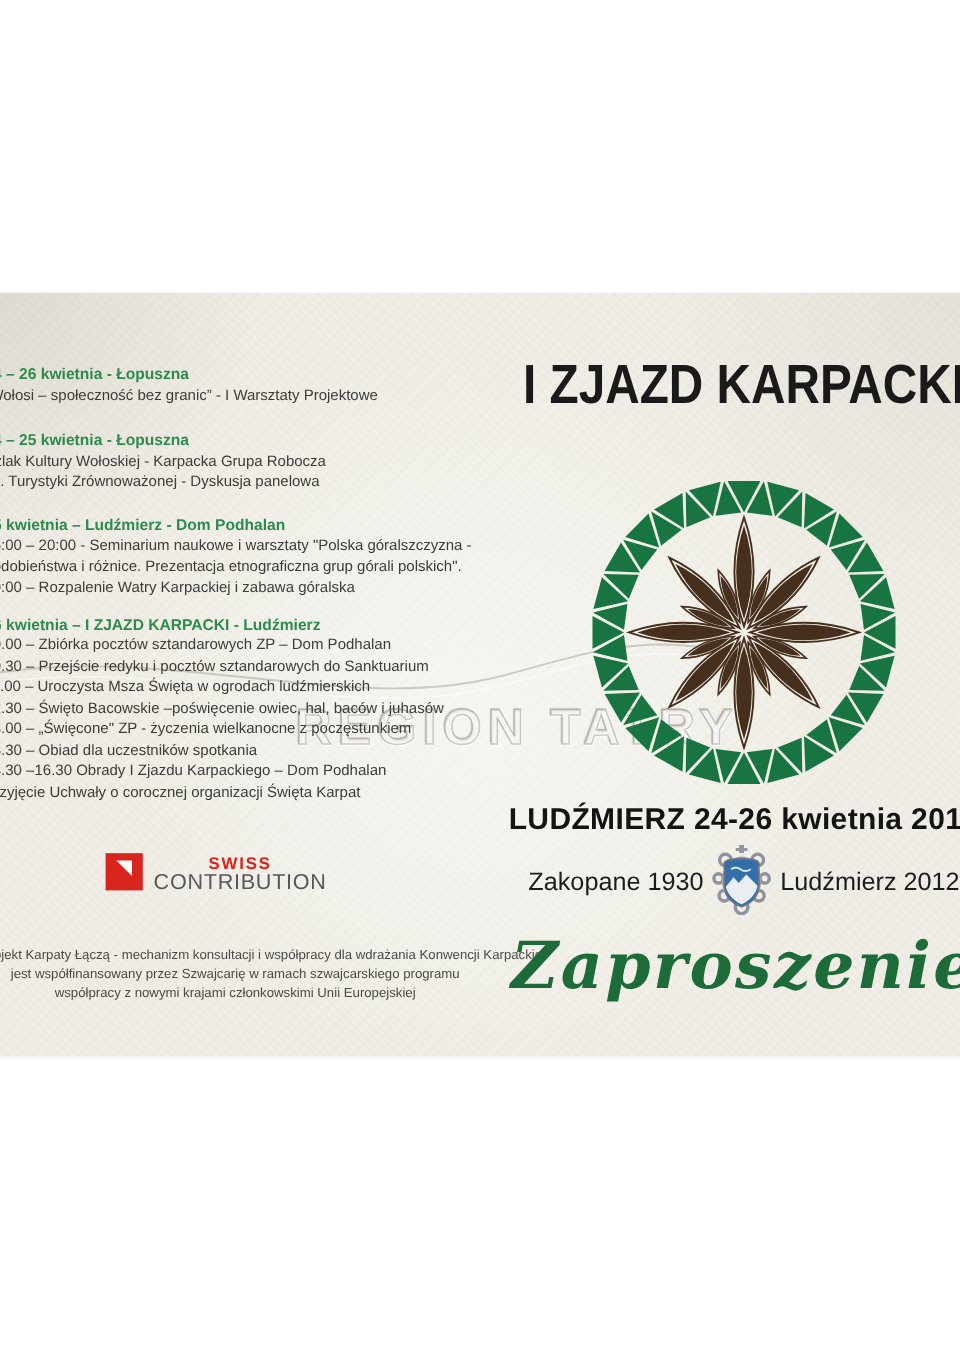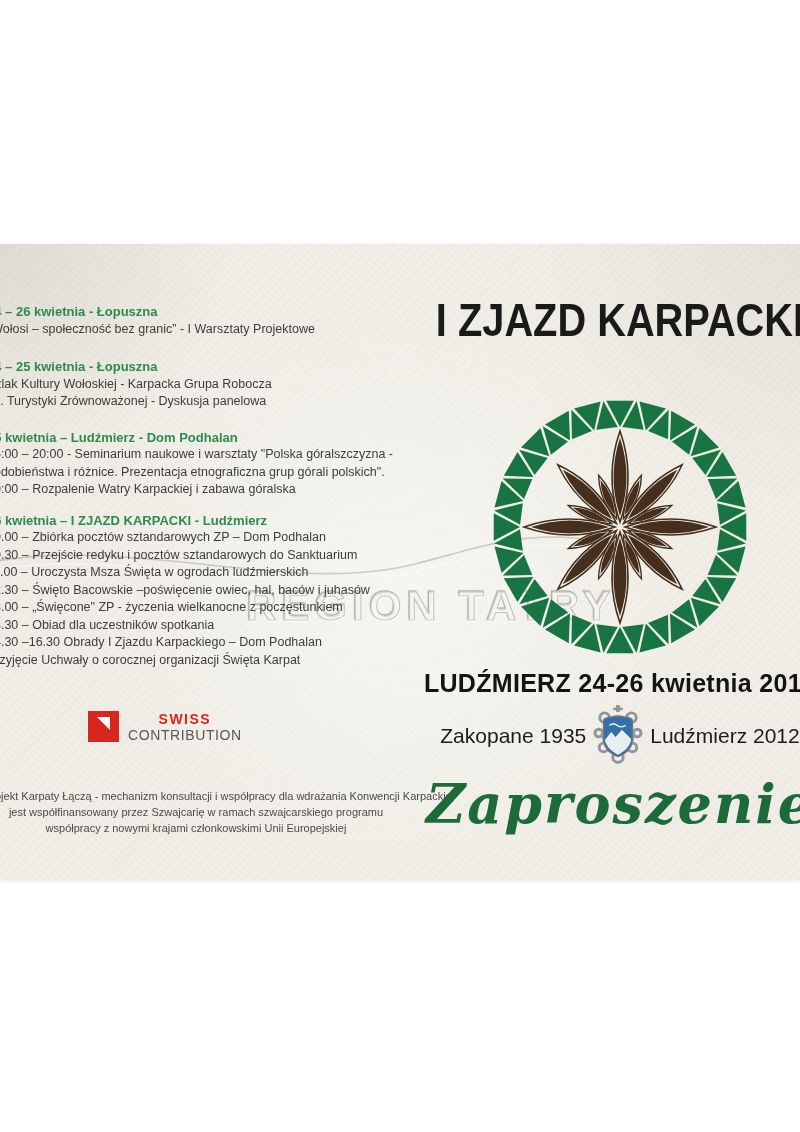--- a/index.html
+++ b/index.html
@@ -43,21 +43,21 @@
   .program h3{
     margin:0;font-size:13px;line-height:17.5px;font-weight:bold;color:#2e8b4d;
   }
   .program .line{margin:0;}
   
   .swiss{position:absolute;left:88px;top:711px;display:flex;align-items:flex-start;}
   .swiss-mark{width:31px;height:31px;background:#d8251d;position:relative;flex:0 0 auto;}
   .swiss-mark svg{position:absolute;left:0;top:0;}
   .swiss-words{margin-left:9px;padding-top:1px;text-align:center;}
   .swiss-words .w1{color:#d8251d;font-weight:bold;font-size:14px;letter-spacing:1.5px;line-height:15px;}
-  .swiss-words .w2{color:#575756;font-size:14px;letter-spacing:0.6px;line-height:16px;}
+  .swiss-words .w2{color:#575756;font-size:18px;letter-spacing:0.6px;line-height:16px;}
   
   .footer{
     position:absolute;left:-16px;top:788px;width:424px;text-align:center;
     color:#4c4a46;font-size:11px;line-height:16px;white-space:nowrap;
   }
   
   .title{
     position:absolute;left:430px;top:297px;width:380px;text-align:center;
     font-size:41px;font-weight:bold;color:#1a1a1a;letter-spacing:0px;
     transform:scale(0.97,1.12);transform-origin:50% 50%;white-space:nowrap;
@@ -218,21 +218,21 @@
     <path d="M0,-51 Q7,-32 0,-13 Q-7,-32 0,-51 Z" fill="#46301d" stroke="none" stroke-width="0" transform="rotate(247.5)"></path>
     <path d="M0,-56 Q9,-32.5 0,-9 Q-9,-32.5 0,-56 Z" fill="none" stroke="#46301d" stroke-width="1.4" transform="rotate(292.5)"></path>
     <path d="M0,-51 Q7,-32 0,-13 Q-7,-32 0,-51 Z" fill="#46301d" stroke="none" stroke-width="0" transform="rotate(292.5)"></path>
     <path d="M0,-56 Q9,-32.5 0,-9 Q-9,-32.5 0,-56 Z" fill="none" stroke="#46301d" stroke-width="1.4" transform="rotate(337.5)"></path>
     <path d="M0,-51 Q7,-32 0,-13 Q-7,-32 0,-51 Z" fill="#46301d" stroke="none" stroke-width="0" transform="rotate(337.5)"></path>
   </svg>
 
 <div class="date-line">LUDŹMIERZ 24-26 kwietnia 2015</div>
 
 <div class="anniversary">
-  <span>Zakopane 1935</span>
+  <span>Zakopane 1930</span>
   <span class="crest">
     <svg width="50" height="60" viewBox="0 0 52 62">
 
       <rect x="24" y="1" width="4" height="7" fill="#8f939b"></rect>
       <rect x="21" y="3.6" width="10" height="2.6" fill="#8f939b"></rect>
       <circle cx="12" cy="14" r="5" fill="none" stroke="#8f939b" stroke-width="3"></circle>
       <circle cx="40" cy="14" r="5" fill="none" stroke="#8f939b" stroke-width="3"></circle>
       <circle cx="6" cy="30" r="4" fill="none" stroke="#8f939b" stroke-width="3"></circle>
       <circle cx="46" cy="30" r="4" fill="none" stroke="#8f939b" stroke-width="3"></circle>
       <circle cx="11" cy="45" r="4.5" fill="none" stroke="#8f939b" stroke-width="3"></circle>

